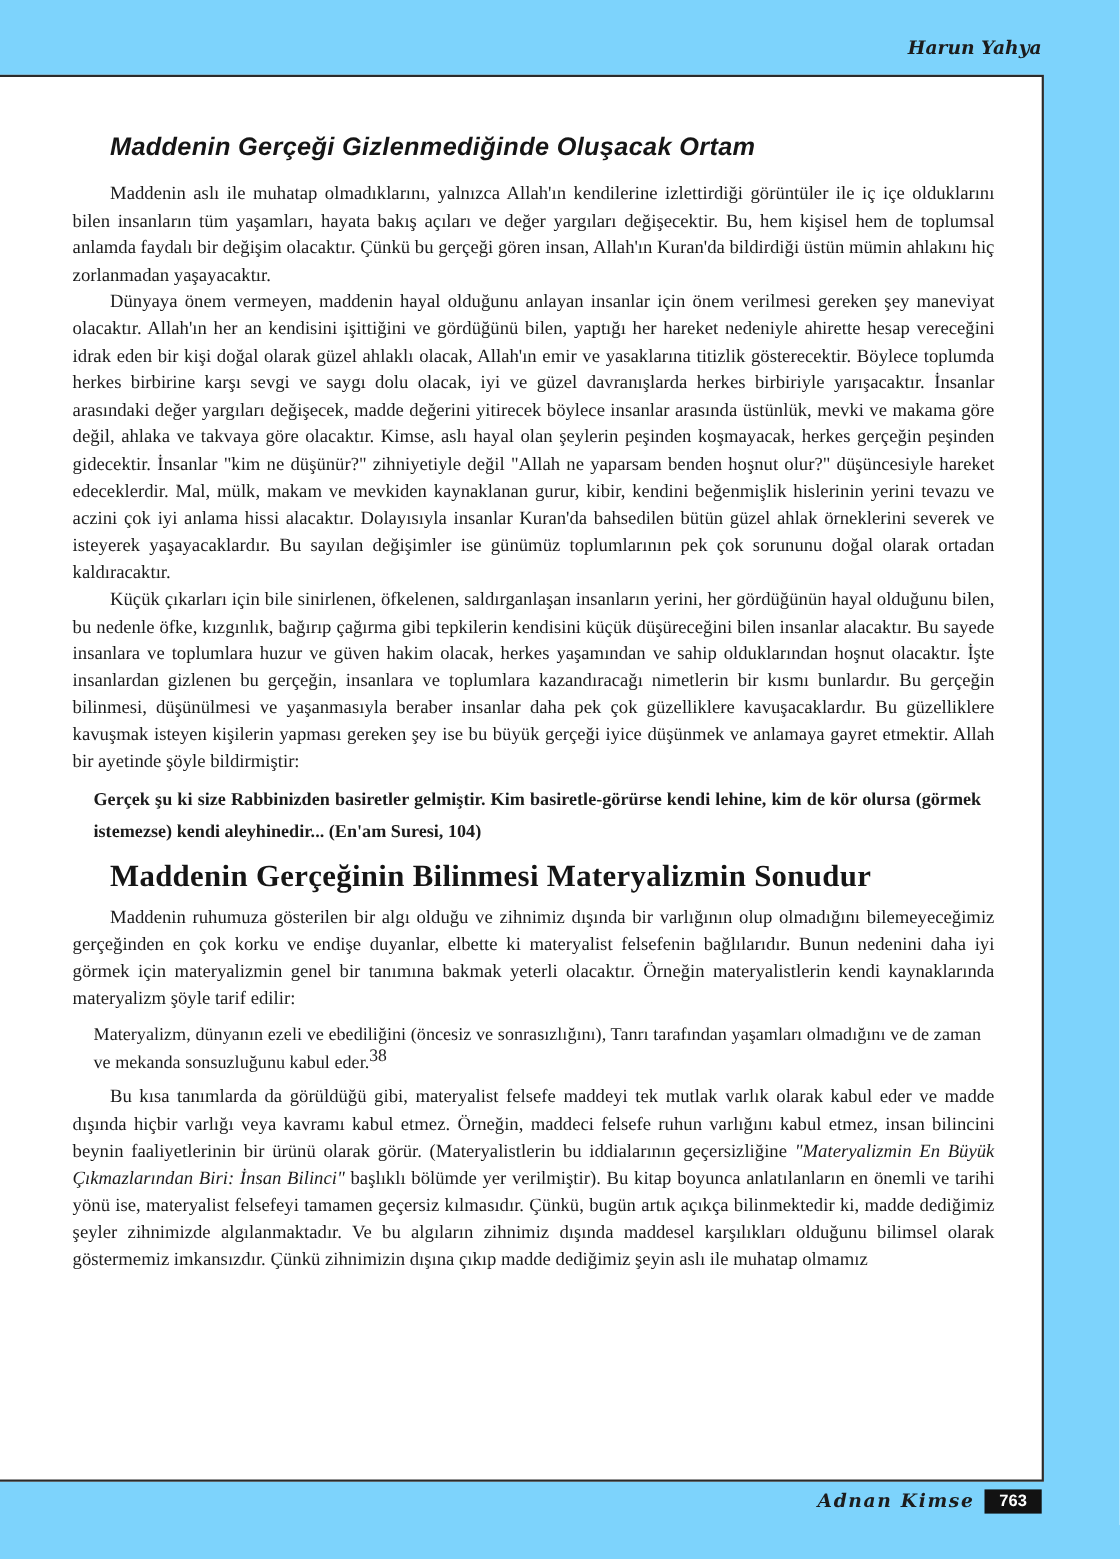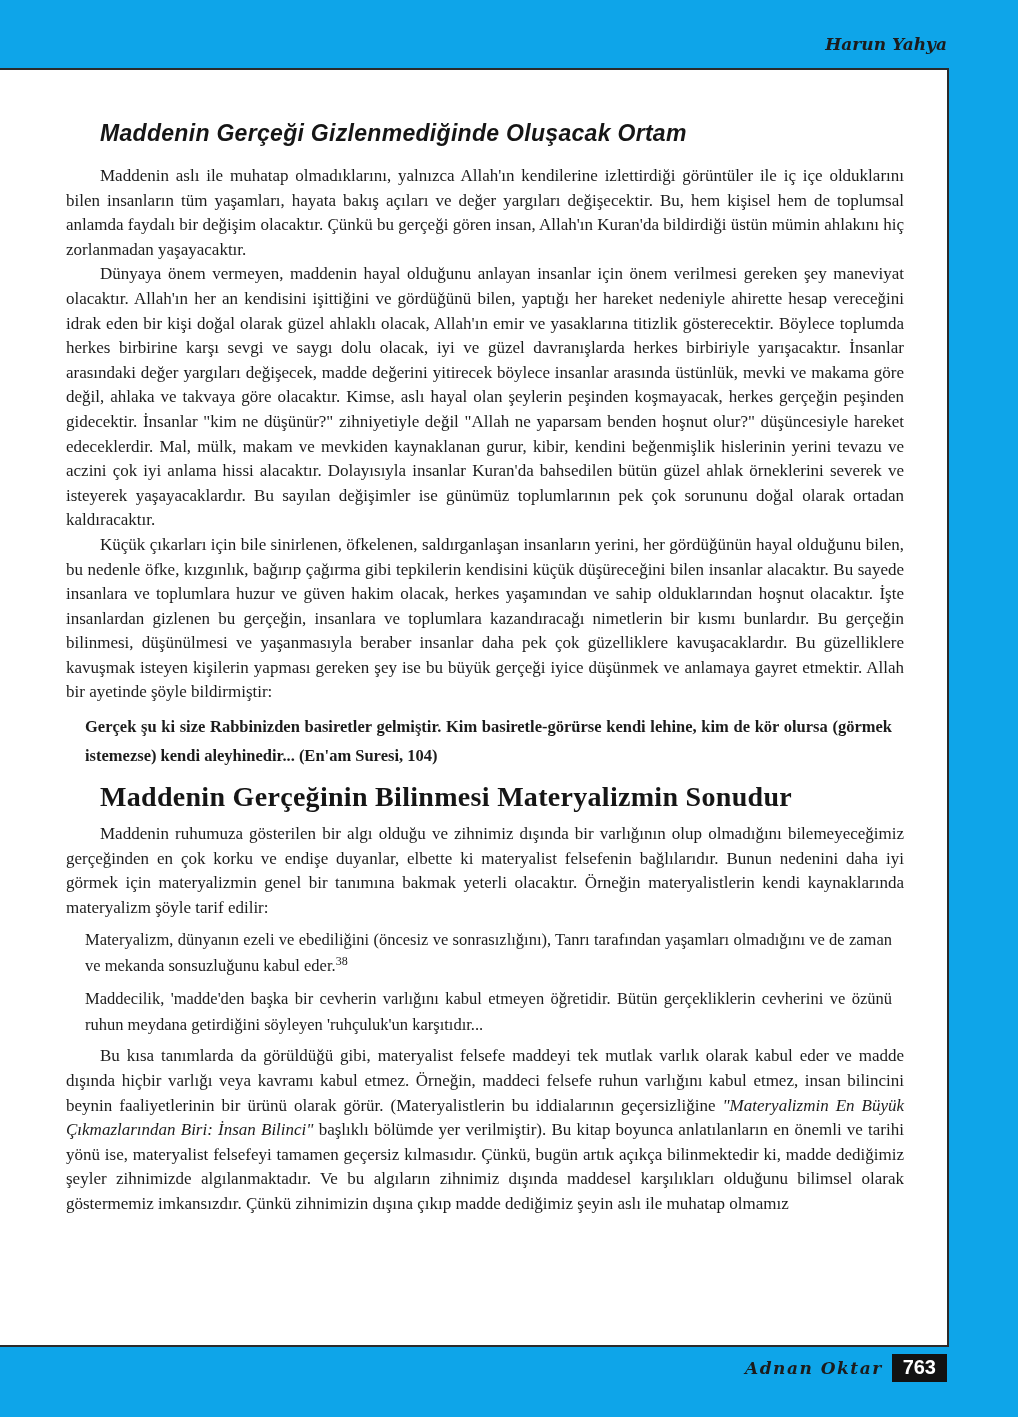--- a/index.html
+++ b/index.html
@@ -1,20 +1,20 @@
 <!DOCTYPE html>
 <html lang="tr"><head>
 <meta charset="utf-8">
 <style>
   html,body{margin:0;padding:0;background:#ffffff;}
   .page{
     position:relative;
     width:1018px;
     height:1417px;
-    background:#0ea5e9;
+    background:#7dd3fc;
     overflow:hidden;
     font-family:"Liberation Serif", serif;
     color:#1c1c1c;
   }
   .running-head{
     position:absolute;
     top:34px;
     right:71px;
     font-family:"DejaVu Serif", serif;
     font-style:italic;
@@ -79,21 +79,21 @@
     line-height:26px;
   }
   p.larousse-par{
     margin:5px 0 5px 19px;
     text-indent:0;
     text-align:justify;
     font-size:17px;
     line-height:24.6px;
   }
   .em-italic{font-style:italic;}
-  sup.footnote{font-size:12px; line-height:0;}
+  sup.footnote{font-size:16px; line-height:0;}
   .page-footer{
     position:absolute;
     top:1354px;
     right:71px;
     display:flex;
     align-items:center;
     gap:9px;
   }
   .footer-author{
     font-family:"DejaVu Serif", serif;
@@ -101,21 +101,21 @@
     font-weight:bold;
     font-size:17px;
     letter-spacing:1.5px;
     color:#1c1c1c;
   }
   .page-number-badge{
     background:#121212;
     color:#ffffff;
     font-family:"Liberation Sans", sans-serif;
     font-weight:700;
-    font-size:20px;
+    font-size:15px;
     padding:2px 11px 3px 11px;
     min-width:30px;
     text-align:center;
   }
 </style>
 </head>
 <body>
 
 <div class="page">
 
@@ -135,24 +135,23 @@
 
     <blockquote class="verse-quote">Gerçek şu ki size Rabbinizden basiretler gelmiştir. Kim basiretle-görürse kendi lehine, kim de kör olursa (görmek istemezse) kendi aleyhinedir... (En'am Suresi, 104)</blockquote>
 
     <h2 class="section-heading">Maddenin Gerçeğinin Bilinmesi Materyalizmin Sonudur</h2>
 
     <p class="body-par">Maddenin ruhumuza gösterilen bir algı olduğu ve zihnimiz dışında bir varlığının olup olmadığını bilemeyeceğimiz gerçeğinden en çok korku ve endişe duyanlar, elbette ki materyalist felsefenin bağlılarıdır. Bunun nedenini daha iyi görmek için materyalizmin genel bir tanımına bakmak yeterli olacaktır. Örneğin materyalistlerin kendi kaynaklarında materyalizm şöyle tarif edilir:</p>
 
     <blockquote class="def-quote"><span>Materyalizm, dünyanın ezeli ve ebediliğini (öncesiz ve sonrasızlığını), Tanrı tarafından yaşamları olmadığını ve de zaman ve mekanda sonsuzluğunu kabul eder.</span><sup class="footnote">38</sup></blockquote>
 
 
-    <blockquote class="def-quote">Maddecilik, 'madde'den başka bir cevherin varlığını kabul etmeyen öğretidir. Bütün gerçekliklerin cevherini ve özünü ruhun meydana getirdiğini söyleyen 'ruhçuluk'un karşıtıdır...</blockquote>
 
     <p class="body-par"><span>Bu kısa tanımlarda da görüldüğü gibi, materyalist felsefe maddeyi tek mutlak varlık olarak kabul eder ve madde dışında hiçbir varlığı veya kavramı kabul etmez. Örneğin, maddeci felsefe ruhun varlığını kabul etmez, insan bilincini beynin faaliyetlerinin bir ürünü olarak görür. (Materyalistlerin bu iddialarının geçersizliğine </span><span class="em-italic">"Materyalizmin En Büyük Çıkmazlarından Biri: İnsan Bilinci"</span><span> başlıklı bölümde yer verilmiştir). Bu kitap boyunca anlatılanların en önemli ve tarihi yönü ise, materyalist felsefeyi tamamen geçersiz kılmasıdır. Çünkü, bugün artık açıkça bilinmektedir ki, madde dediğimiz şeyler zihnimizde algılanmaktadır. Ve bu algıların zihnimiz dışında maddesel karşılıkları olduğunu bilimsel olarak göstermemiz imkansızdır. Çünkü zihnimizin dışına çıkıp madde dediğimiz şeyin aslı ile muhatap olmamız</span></p>
 
   </div>
 
   <div class="page-footer">
-    <span class="footer-author">Adnan Oktar</span>
+    <span class="footer-author">Adnan Kimse</span>
     <span class="page-number-badge">763</span>
   </div>
 
 </div>
 
 </body></html>

